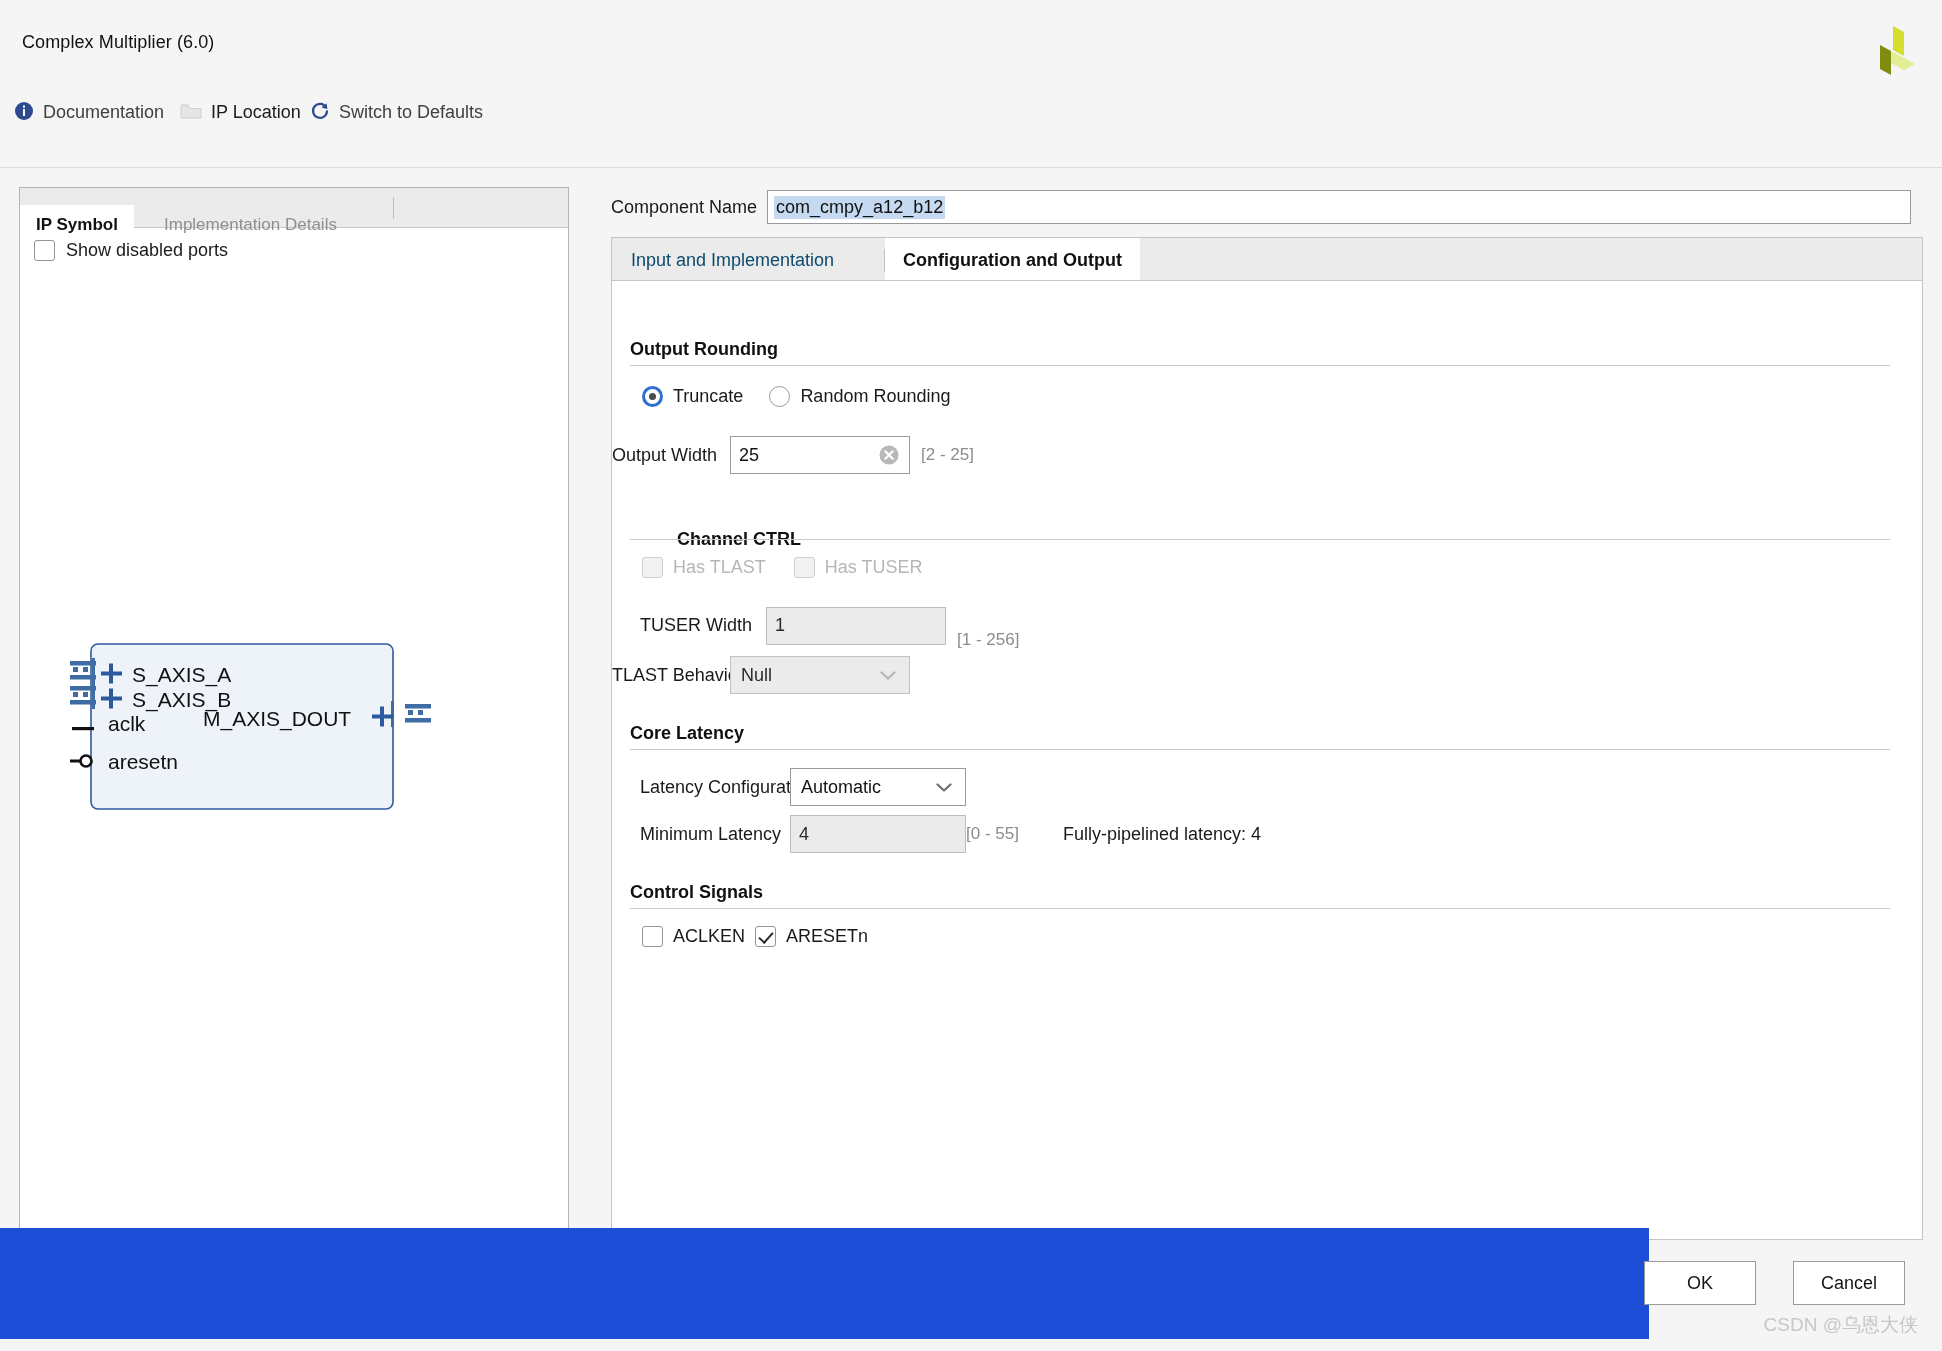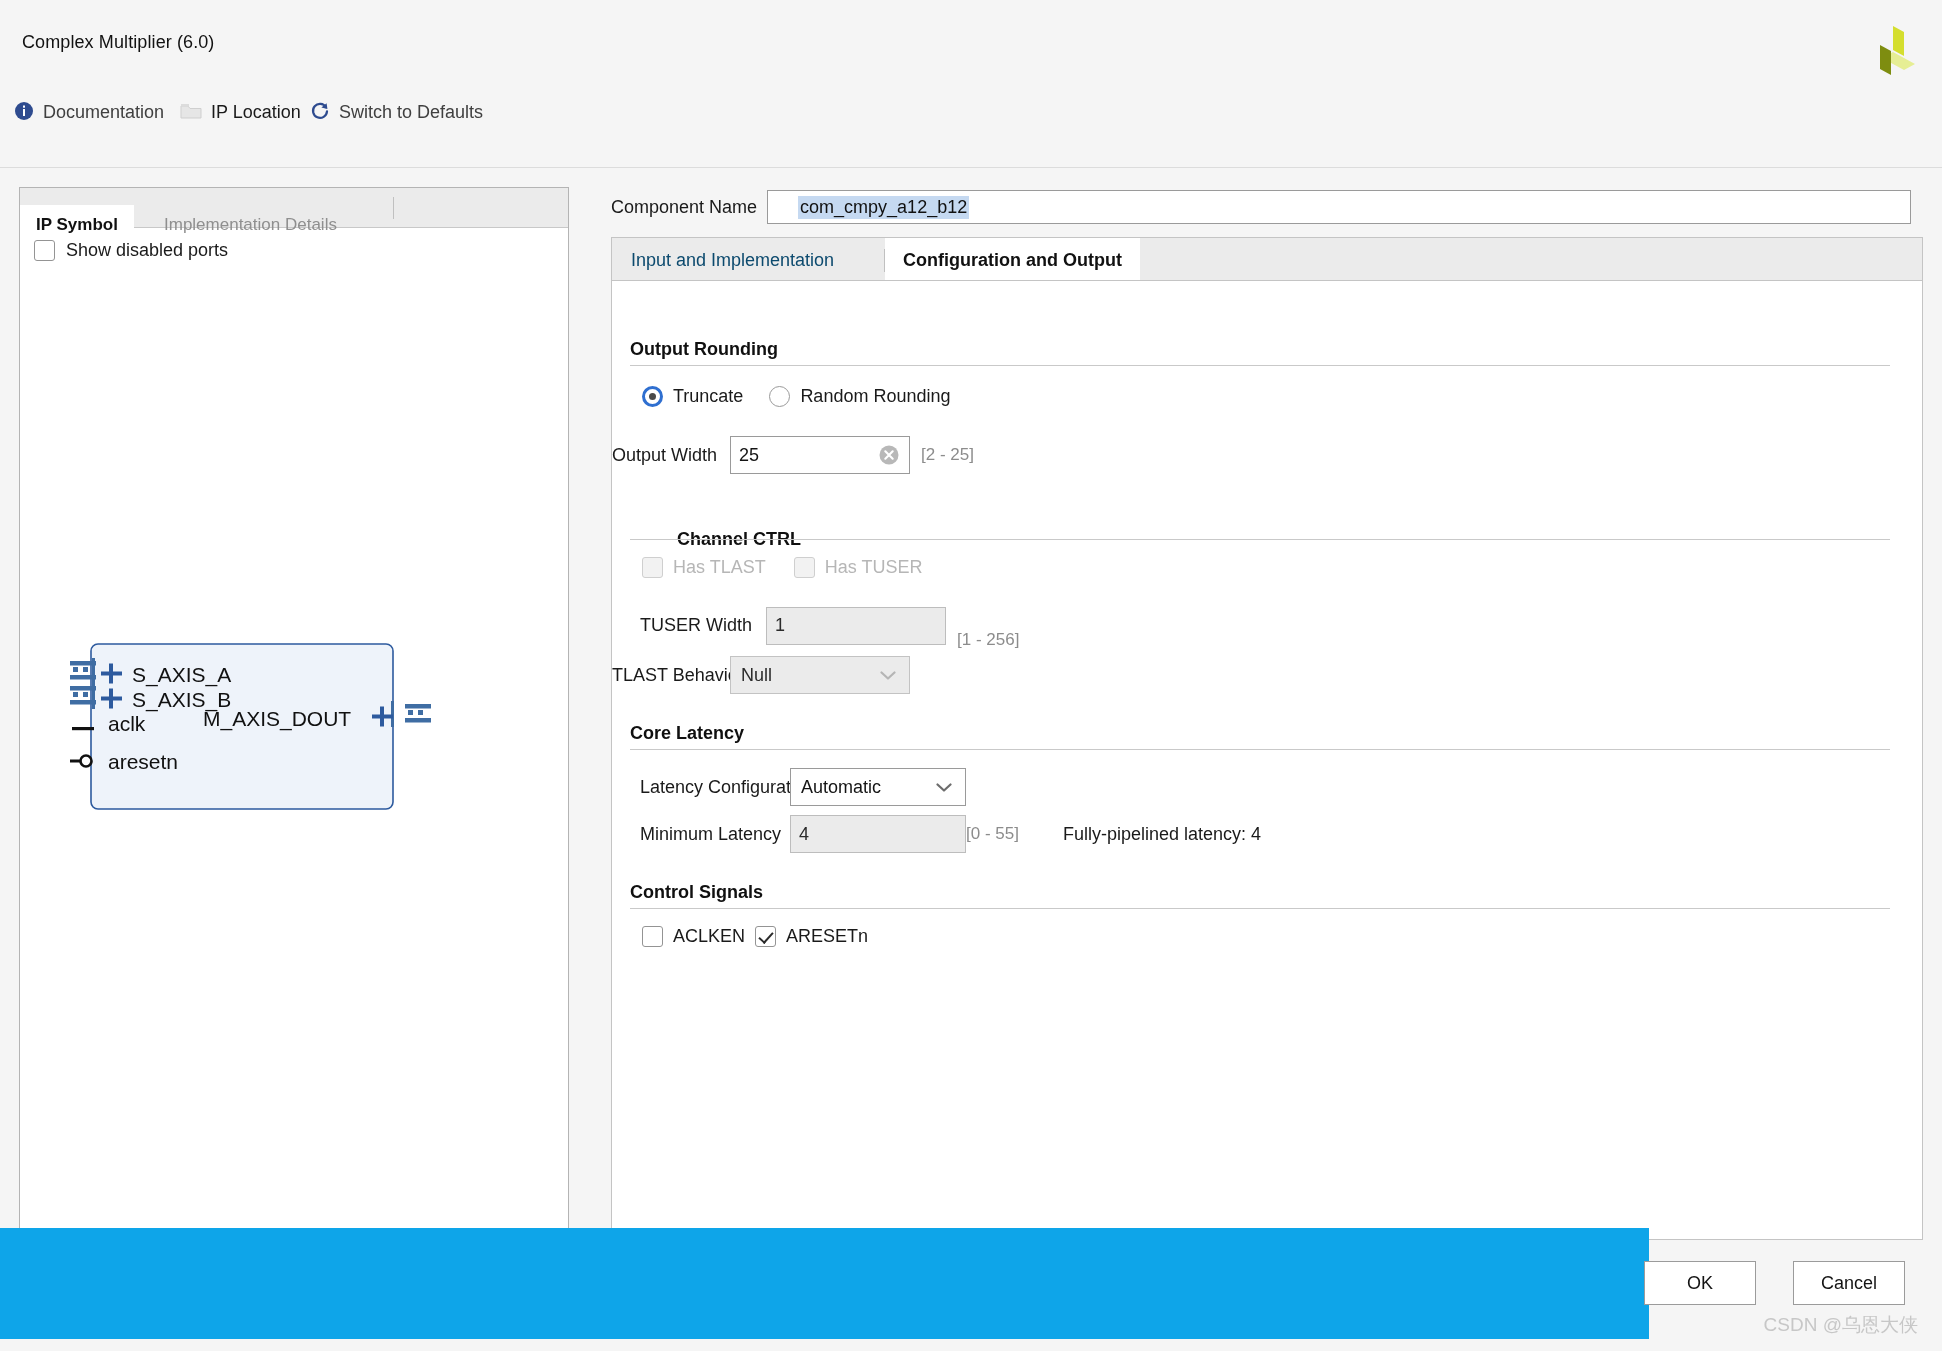--- a/index.html
+++ b/index.html
@@ -109,21 +109,21 @@
     position: absolute; left: 0; top: 0; height: 40px;
     display: flex; align-items: center; gap: 10px;
   }
   .cname-label { font-size: 18px; color: #1a1a1a; }
   .cname-field {
     width: 1144px; height: 34px;
     border: 1px solid #9a9a9a; background: #ffffff;
     display: flex; align-items: center; padding: 0 6px;
   }
   .cname-value {
-    font-size: 18px; color: #111; background: #c5d9f1; padding: 1px 2px; margin-left: 24px;
+    font-size: 18px; color: #111; background: #c5d9f1; padding: 1px 2px;
   }
 
   .panel-tabstrip {
     position: absolute; left: 0; top: 50px; width: 1312px; height: 44px;
     background: #ebebeb;
     border: 1px solid #c4c4c4; border-bottom: none;
   }
   .ptab {
     position: absolute; top: 0; height: 44px;
     display: flex; align-items: center; padding: 0 18px;
@@ -194,21 +194,21 @@
     font-size: 18px; color: #141414; position: relative; cursor: pointer;
   }
   .combo.disabled { background: #ebebeb; border-color: #c3c3c3; color: #2b2b2b; }
   .chev {
     position: absolute; right: 13px; top: 50%; transform: translateY(-50%);
   }
 
   
   .footer {
     position: absolute; left: 0; top: 1228px; width: 1649px; height: 111px;
-    background: #0ea5e9;
+    background: #1d4ed8;
   }
   .btn {
     position: absolute; width: 112px; height: 44px;
     border: 1px solid #9b9b9b; background: #ffffff;
     font-size: 18px; color: #141414;
     display: flex; align-items: center; justify-content: center;
     cursor: pointer;
   }
   .watermark {
     position: absolute; right: 24px; top: 1312px;

